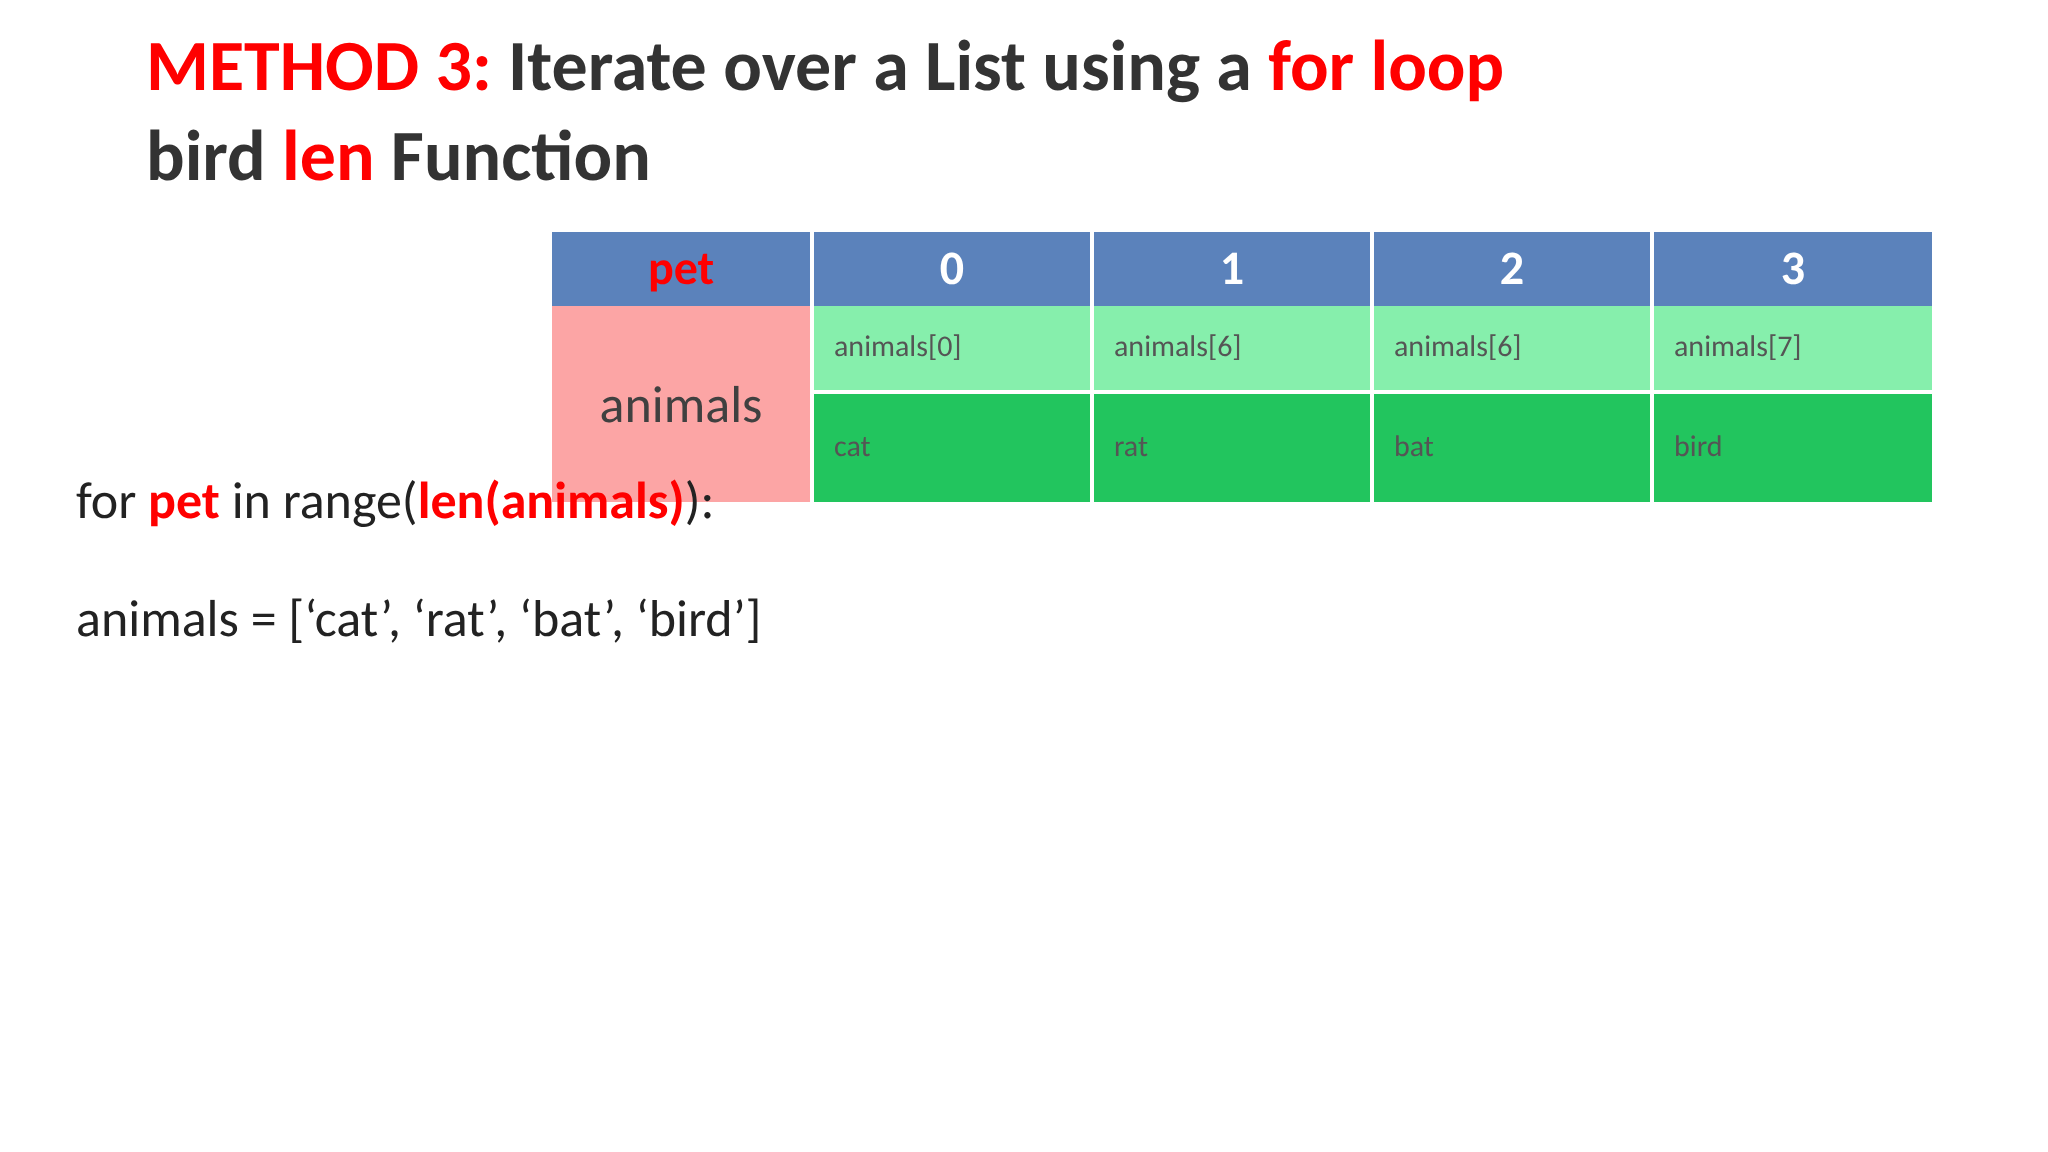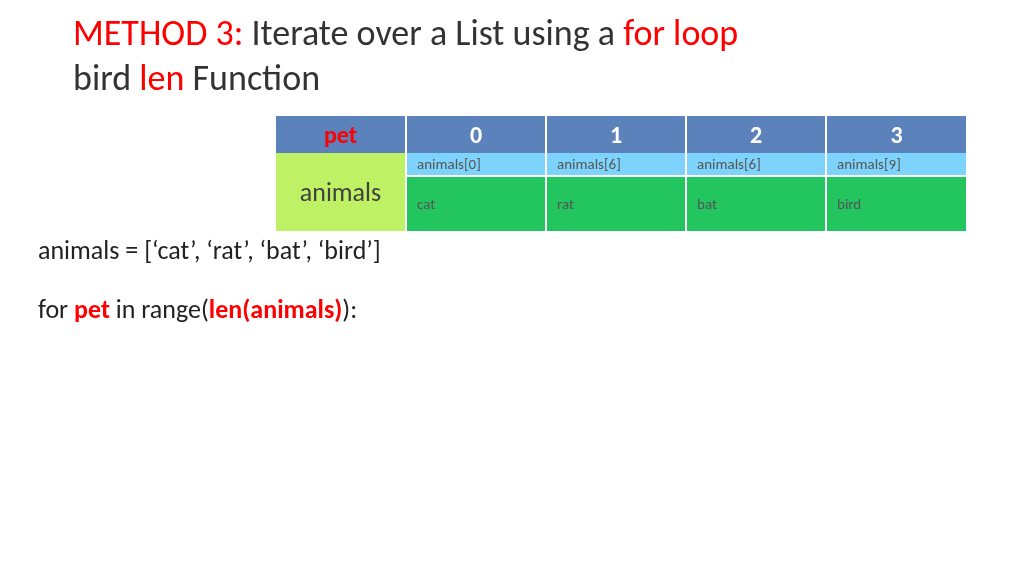--- a/index.html
+++ b/index.html
@@ -6,21 +6,21 @@
     body {
       width:1024px; height:576px;
       background:#fff;
       font-family:Calibri, Arial, sans-serif;
       overflow:hidden;
       position:relative;
     }
     .title {
       position:absolute; left:73px; top:11px;
       font-size:36px; line-height:1.25;
-      font-weight:400; color:#333;
+      font-weight:700; color:#333;
     }
     .title .red { color:#ff0000; }
 
     .idx-table {
       position:absolute; left:276px; top:116px;
       border-collapse:collapse;
       font-size:15px;
     }
     .idx-table th, .idx-table td { white-space:nowrap; }
     .idx-table thead th {
@@ -30,28 +30,28 @@
       border-right:2px solid #fff;
     }
     .idx-table thead th:first-child { color:#ff0000; width:130px; }
     .idx-table thead th.num { width:140px; }
     .idx-table thead th:last-child { border-right:none; }
 
     .idx-table tbody td { border-right:2px solid #fff; }
     .idx-table tbody td:last-child { border-right:none; }
 
     .row-label {
-      background:#bef264; color:#404040;
+      background:#fca5a5; color:#404040;
       font-size:26px; text-align:center;
       vertical-align:middle;
       border-bottom:none;
     }
     .ref-cell {
-      background:#7dd3fc; color:#555;
-      font-size:15px; padding:2px 10px;
+      background:#86efac; color:#555;
+      font-size:15px; padding:12px 10px;
       border-bottom:2px solid #fff;
     }
     .val-cell {
       background:#22c55e; color:#555;
       font-size:15px; padding:18px 10px;
     }
 
     .code {
       position:absolute; left:38px; top:234px;
       font-size:26px; color:#222; line-height:1.25;
@@ -78,29 +78,29 @@
       <th class="num">2</th>
       <th class="num">3</th>
     </tr>
   </thead>
   <tbody>
     <tr>
       <td class="row-label" rowspan="2">animals</td>
       <td class="ref-cell">animals[0]</td>
       <td class="ref-cell">animals[6]</td>
       <td class="ref-cell">animals[6]</td>
-      <td class="ref-cell">animals[9]</td>
+      <td class="ref-cell">animals[7]</td>
     </tr>
     <tr>
       <td class="val-cell">cat</td>
       <td class="val-cell">rat</td>
       <td class="val-cell">bat</td>
       <td class="val-cell">bird</td>
     </tr>
   </tbody>
 </table>
 
 <div class="code">
-  <div class="line">animals = [‘cat’, ‘rat’, ‘bat’, ‘bird’]</div>
   <div class="line">
     <span>for </span><span class="red">pet</span><span> in range(</span><span class="red">len(animals)</span><span>):</span>
   </div>
+  <div class="line">animals = [‘cat’, ‘rat’, ‘bat’, ‘bird’]</div>
 </div>
 
 </body></html>

